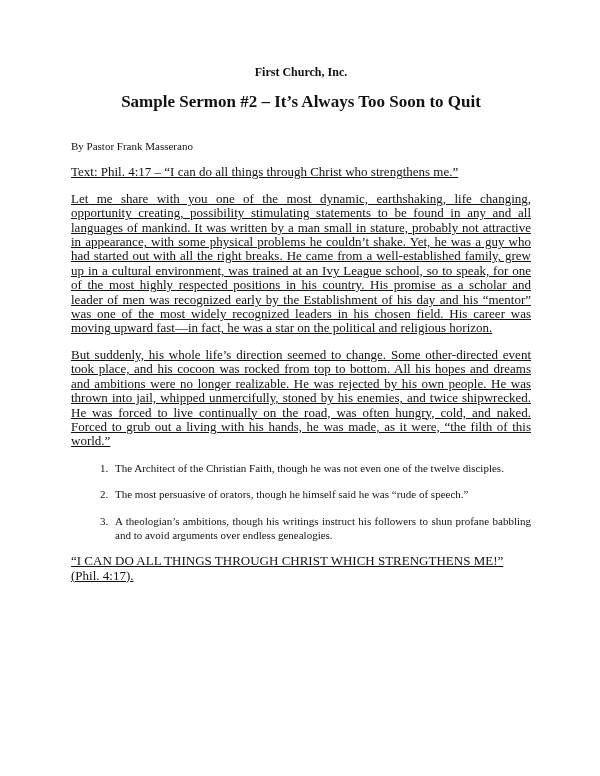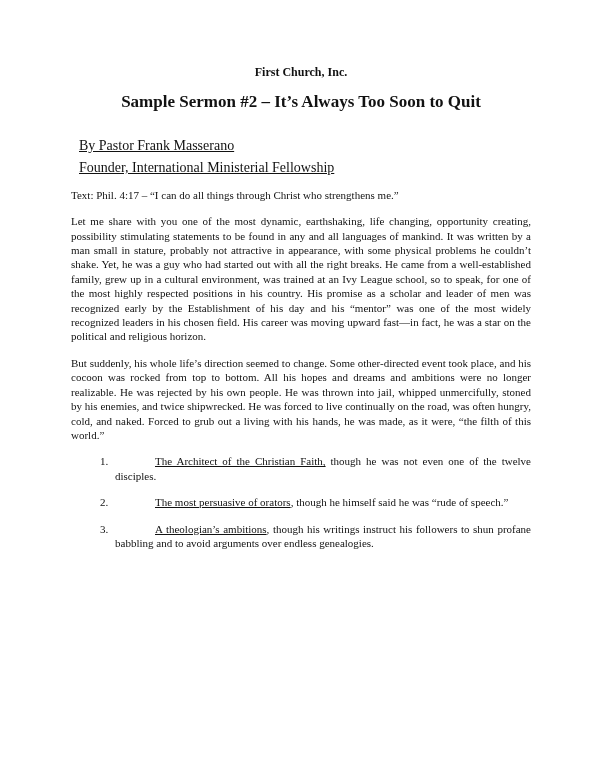--- a/index.html
+++ b/index.html
@@ -29,30 +29,30 @@
     font-size: 17px;
     line-height: 13px;
     font-weight: bold;
     text-align: center;
     margin: 0 0 31px 0;
   }
   .byline {
     margin: 0 0 12px 0;
   }
   .byline p {
-    margin: 8px;
-    font-size: 14px;
+    margin: 0;
+    font-size: 11px;
     line-height: 14.4px;
-    text-decoration: underline;
   }
   .para {
-    font-size: 11px;
+    font-size: 13px;
     line-height: 14.4px;
     text-align: justify;
     margin: 0 0 12px 0;
+    text-decoration: underline;
   }
   .para.no-justify {
     text-align: left;
   }
   .list {
     margin: 0;
     padding: 0;
   }
   .list-item {
     display: flex;
@@ -63,36 +63,33 @@
   .list-item .num {
     flex: 0 0 auto;
     width: 15px;
     margin-left: 29px;
   }
   .list-item .item-text {
     flex: 1 1 auto;
     text-align: justify;
   }
   .u {
-    text-decoration: underline;
-    margin-left: 40px;
   }
 </style>
 </head>
 <body>
 
 <div class="page">
 
   <h1 class="doc-title">First Church, Inc.</h1>
 
   <h2 class="doc-subtitle">Sample Sermon #2 – It’s Always Too Soon to Quit</h2>
 
   <div class="byline">
     <p>By Pastor Frank Masserano</p>
-    <p>Founder, International Ministerial Fellowship</p>
   </div>
 
   <p class="para no-justify">Text: Phil. 4:17 – “I can do all things through Christ who strengthens me.”</p>
 
   <p class="para">Let me share with you one of the most dynamic, earthshaking, life changing, opportunity creating, possibility stimulating statements to be found in any and all languages of mankind. It was written by a man small in stature, probably not attractive in appearance, with some physical problems he couldn’t shake. Yet, he was a guy who had started out with all the right breaks. He came from a well-established family, grew up in a cultural environment, was trained at an Ivy League school, so to speak, for one of the most highly respected positions in his country. His promise as a scholar and leader of men was recognized early by the Establishment of his day and his “mentor” was one of the most widely recognized leaders in his chosen field. His career was moving upward fast—in fact, he was a star on the political and religious horizon.</p>
 
   <p class="para">But suddenly, his whole life’s direction seemed to change. Some other-directed event took place, and his cocoon was rocked from top to bottom. All his hopes and dreams and ambitions were no longer realizable. He was rejected by his own people. He was thrown into jail, whipped unmercifully, stoned by his enemies, and twice shipwrecked. He was forced to live continually on the road, was often hungry, cold, and naked. Forced to grub out a living with his hands, he was made, as it were, “the filth of this world.”</p>
 
 
 
@@ -109,15 +106,16 @@
     </div>
 
     <div class="list-item">
       <span class="num">3.</span>
       <span class="item-text"><span class="u">A theologian’s ambitions</span><span>, though his writings instruct his followers to shun profane babbling and to avoid arguments over endless genealogies.</span></span>
     </div>
 
   </div>
 
 
+  <p class="para no-justify">“I CAN DO ALL THINGS THROUGH CHRIST WHICH STRENGTHENS ME!” (Phil. 4:17).</p>
 
 
 </div>
 
 </body></html>

